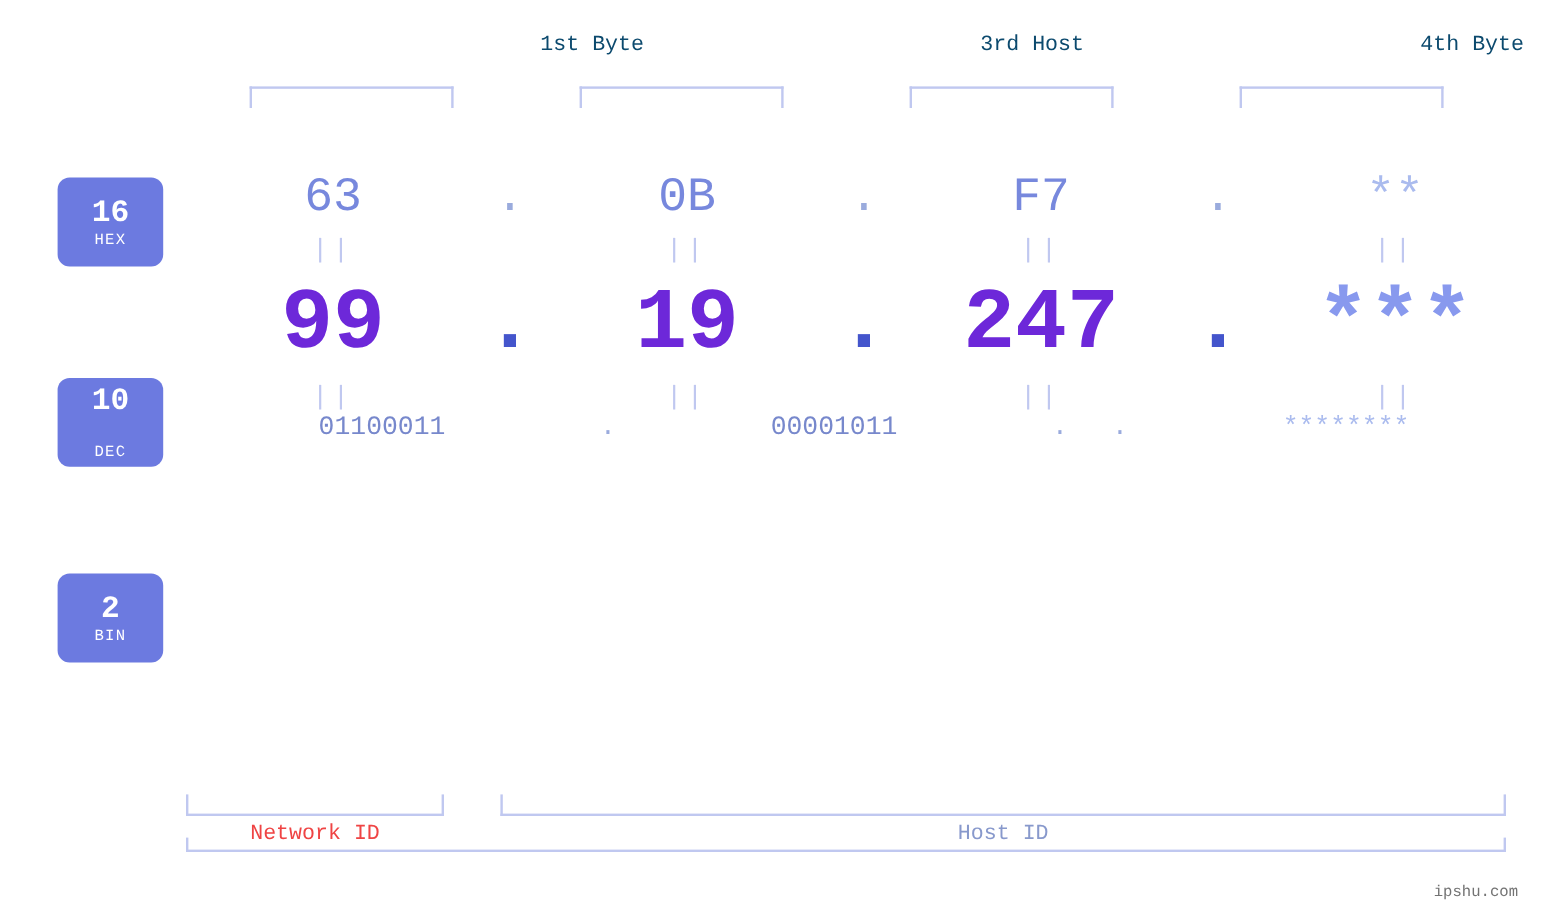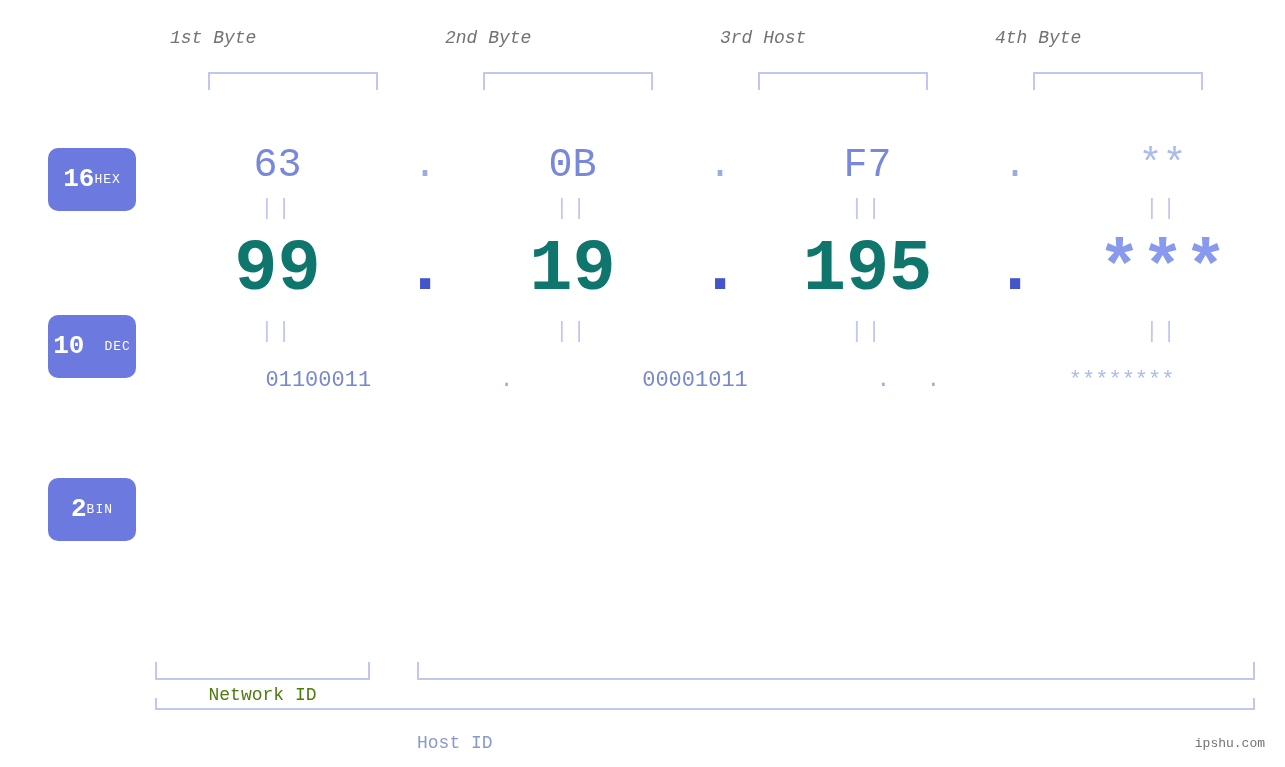--- a/index.html
+++ b/index.html
@@ -22,25 +22,25 @@
       align-items: center;
       justify-content: flex-start;
       padding-top: 20px;
     }
 
     
     .badge {
       position: absolute;
       left: 48px;
       width: 88px;
-      height: 63px;
+      height: 74px;
       background: #6c7ae0;
       border-radius: 10px;
       display: flex;
-      flex-direction: row;
+      flex-direction: column;
       align-items: center;
       justify-content: center;
       color: white;
     }
     .badge-num {
       font-size: 26px;
       font-weight: bold;
       line-height: 1.1;
     }
     .badge-label {
@@ -57,25 +57,24 @@
     .byte-headers {
       display: flex;
       width: 1100px;
       margin-left: 155px;
       position: absolute;
       top: 28px;
     }
 
     .byte-header {
       flex: 1;
-      text-align: left;
-      color: #737373;
+      text-align: right;
+      color: #0c4a6e;
       font-size: 18px;
       font-family: 'Courier New', Courier, monospace;
-      font-style: italic;
     }
 
     
     .top-brackets {
       position: absolute;
       top: 72px;
       left: 155px;
       display: flex;
       width: 1100px;
     }
@@ -119,21 +118,21 @@
 
     .row-dec {
       margin-top: 8px;
     }
 
     .row-eq2 {
       margin-top: 8px;
     }
 
     .row-bin {
-      margin-top: 24px;
+      margin-top: 0;
     }
 
     .cell {
       flex: 1;
       text-align: center;
     }
 
     .sep {
       width: 50px;
       text-align: center;
@@ -160,21 +159,21 @@
     
     .eq-sym {
       color: #c0c8f0;
       font-size: 22px;
       font-family: 'Courier New', Courier, monospace;
       letter-spacing: 4px;
     }
 
     
     .dec-value {
-      color: #0f766e;
+      color: #6d28d9;
       font-size: 72px;
       font-weight: bold;
       font-family: 'Courier New', Courier, monospace;
     }
 
     .dec-sep {
       color: #4455cc;
       font-size: 72px;
       font-weight: bold;
     }
@@ -241,21 +240,20 @@
     <span class="badge-label">DEC</span>
   </div>
 
   <div class="badge badge-bin">
     <span class="badge-num">2</span>
     <span class="badge-label">BIN</span>
   </div>
 
   <div class="byte-headers">
     <div class="byte-header">1st Byte</div>
-    <div class="byte-header">2nd Byte</div>
     <div class="byte-header">3rd Host</div>
     <div class="byte-header">4th Byte</div>
   </div>
 
   <div class="top-brackets">
     <div class="bracket-cell">
       <div class="bracket-line"></div>
     </div>
     <div class="bracket-cell">
       <div class="bracket-line"></div>
@@ -319,21 +317,21 @@
       <div class="sep">
         <span class="dec-sep">.</span>
       </div>
       <div class="cell">
         <span class="dec-value">19</span>
       </div>
       <div class="sep">
         <span class="dec-sep">.</span>
       </div>
       <div class="cell">
-        <span class="dec-value">195</span>
+        <span class="dec-value">247</span>
       </div>
       <div class="sep">
         <span class="dec-sep">.</span>
       </div>
       <div class="cell">
         <span class="dec-masked">***</span>
       </div>
     </div>
 
     <div class="row row-eq2">
@@ -378,22 +376,22 @@
   </div>
 
   <div style="position: absolute; bottom: 105px; left: 155px; width: 1100px;">
 
     <div style="position: absolute; left: 0; top: 0; width: 215px; height: 18px; border: 2px solid #c0c8f0; border-top: none;"></div>
 
     <div style="position: absolute; left: 262px; top: 0; width: 838px; height: 18px; border: 2px solid #c0c8f0; border-top: none;"></div>
   </div>
 
   <div style="position: absolute; bottom: 82px; left: 155px; width: 1100px;">
-    <span style="position: absolute; left: 0; width: 215px; text-align: center; color: #4d7c0f; font-size: 18px; font-family: 'Courier New', Courier, monospace;">Network ID</span>
-    <span style="position: absolute; left: 262px; width: 838px; text-align: left; color: #8899cc; font-size: 18px; font-family: 'Courier New', Courier, monospace; margin-top: 48px;">Host ID</span>
+    <span style="position: absolute; left: 0; width: 215px; text-align: center; color: #ef4444; font-size: 18px; font-family: 'Courier New', Courier, monospace;">Network ID</span>
+    <span style="position: absolute; left: 262px; width: 838px; text-align: center; color: #8899cc; font-size: 18px; font-family: 'Courier New', Courier, monospace;">Host ID</span>
   </div>
 
   <div style="position: absolute; bottom: 57px; left: 155px; width: 1100px; border-bottom: 2px solid #c0c8f0;"></div>
   <div style="position: absolute; bottom: 57px; left: 155px; width: 2px; height: 12px; background: #c0c8f0;"></div>
   <div style="position: absolute; bottom: 57px; left: 1253px; width: 2px; height: 12px; background: #c0c8f0;"></div>
 
 
   <div class="watermark">ipshu.com</div>
 
 </div>

